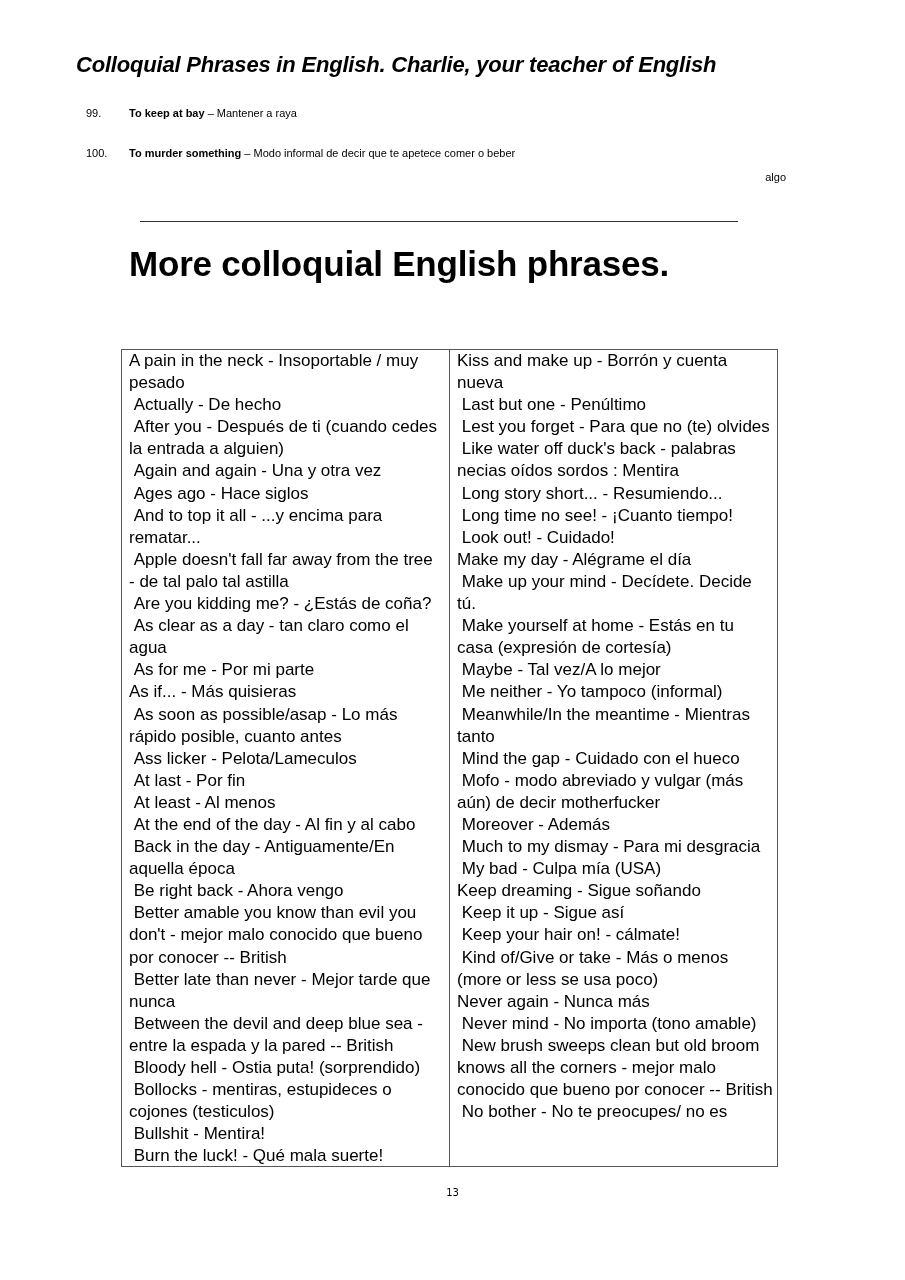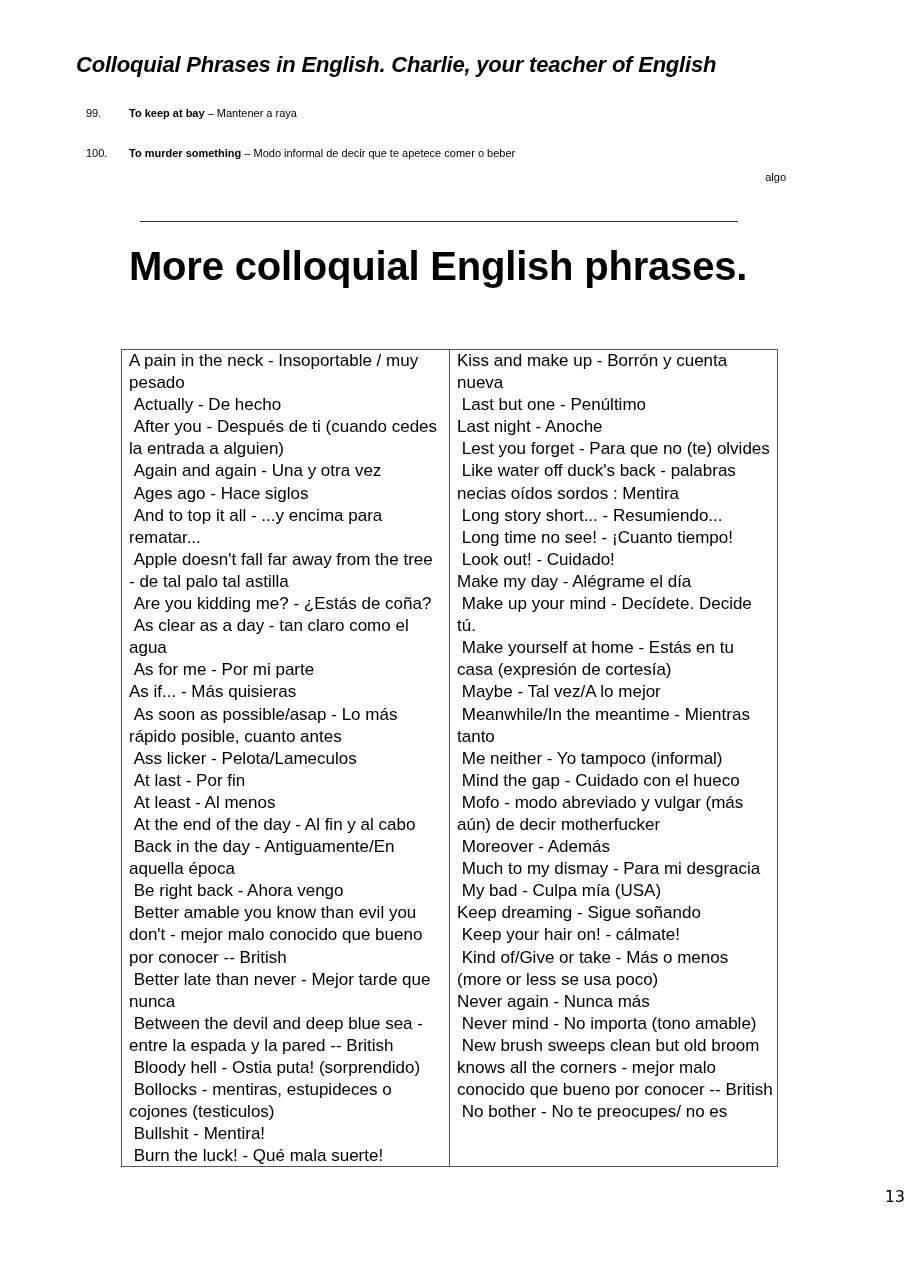--- a/index.html
+++ b/index.html
@@ -51,21 +51,21 @@
       left: 140px;
       top: 221px;
       width: 598px;
       height: 0;
       border-top: 1px solid #333;
     }
     .section-title {
       position: absolute;
       left: 129px;
       top: 244px;
-      font-size: 40px;
+      font-size: 35px;
       font-weight: bold;
       white-space: nowrap;
       letter-spacing: -0.2px;
     }
     .phrase-table {
       position: absolute;
       left: 121px;
       top: 349px;
       width: 657px;
       height: 818px;
@@ -91,22 +91,22 @@
     }
     .phrase {
       display: block;
       white-space: pre-wrap;
     }
     .page-number {
       position: absolute;
       left: 0;
       width: 905px;
       top: 1187px;
-      text-align: right;
-      font-size: 16px;
+      text-align: center;
+      font-size: 10px;
       font-family: "DejaVu Sans", sans-serif;
     }
   </style>
 </head>
 <body>
 
 <div class="doc-header">Colloquial Phrases in English. Charlie, your teacher of English</div>
 
 <div class="numbered-item item-99">
   <span class="num">99.</span><span class="term">To keep at bay</span><span> – </span><span>Mantener a raya</span>
@@ -145,38 +145,38 @@
       <span class="phrase"> Better late than never - Mejor tarde que nunca</span>
       <span class="phrase"> Between the devil and deep blue sea - entre la espada y la pared -- British</span>
       <span class="phrase"> Bloody hell - Ostia puta! (sorprendido)</span>
       <span class="phrase"> Bollocks - mentiras, estupideces o cojones (testiculos)</span>
       <span class="phrase"> Bullshit - Mentira!</span>
       <span class="phrase"> Burn the luck! - Qué mala suerte!</span>
     </div>
   <div class="phrase-col right">
       <span class="phrase">Kiss and make up - Borrón y cuenta nueva</span>
       <span class="phrase"> Last but one - Penúltimo</span>
-      <span class="phrase">Last night - Anoche</span>
       <span class="phrase"> Lest you forget - Para que no (te) olvides</span>
       <span class="phrase"> Like water off duck's back - palabras necias oídos sordos : Mentira</span>
       <span class="phrase"> Long story short... - Resumiendo...</span>
       <span class="phrase"> Long time no see! - ¡Cuanto tiempo!</span>
       <span class="phrase"> Look out! - Cuidado!</span>
       <span class="phrase">Make my day - Alégrame el día</span>
       <span class="phrase"> Make up your mind - Decídete. Decide tú.</span>
       <span class="phrase"> Make yourself at home - Estás en tu casa (expresión de cortesía)</span>
       <span class="phrase"> Maybe - Tal vez/A lo mejor</span>
+      <span class="phrase"> Me neither - Yo tampoco (informal)</span>
       <span class="phrase"> Meanwhile/In the meantime - Mientras tanto</span>
-      <span class="phrase"> Me neither - Yo tampoco (informal)</span>
       <span class="phrase"> Mind the gap - Cuidado con el hueco</span>
       <span class="phrase"> Mofo - modo abreviado y vulgar (más aún) de decir motherfucker</span>
       <span class="phrase"> Moreover - Además</span>
       <span class="phrase"> Much to my dismay - Para mi desgracia</span>
       <span class="phrase"> My bad - Culpa mía (USA)</span>
       <span class="phrase">Keep dreaming - Sigue soñando</span>
+      <span class="phrase"> Keep it up - Sigue así</span>
       <span class="phrase"> Keep your hair on! - cálmate!</span>
       <span class="phrase"> Kind of/Give or take - Más o menos (more or less se usa poco)</span>
       <span class="phrase">Never again - Nunca más</span>
       <span class="phrase"> Never mind - No importa (tono amable)</span>
       <span class="phrase"> New brush sweeps clean but old broom knows all the corners - mejor malo conocido que bueno por conocer -- British</span>
       <span class="phrase"> No bother - No te preocupes/ no es</span>
     </div>
 </div>
 
 <div class="page-number">13</div>

